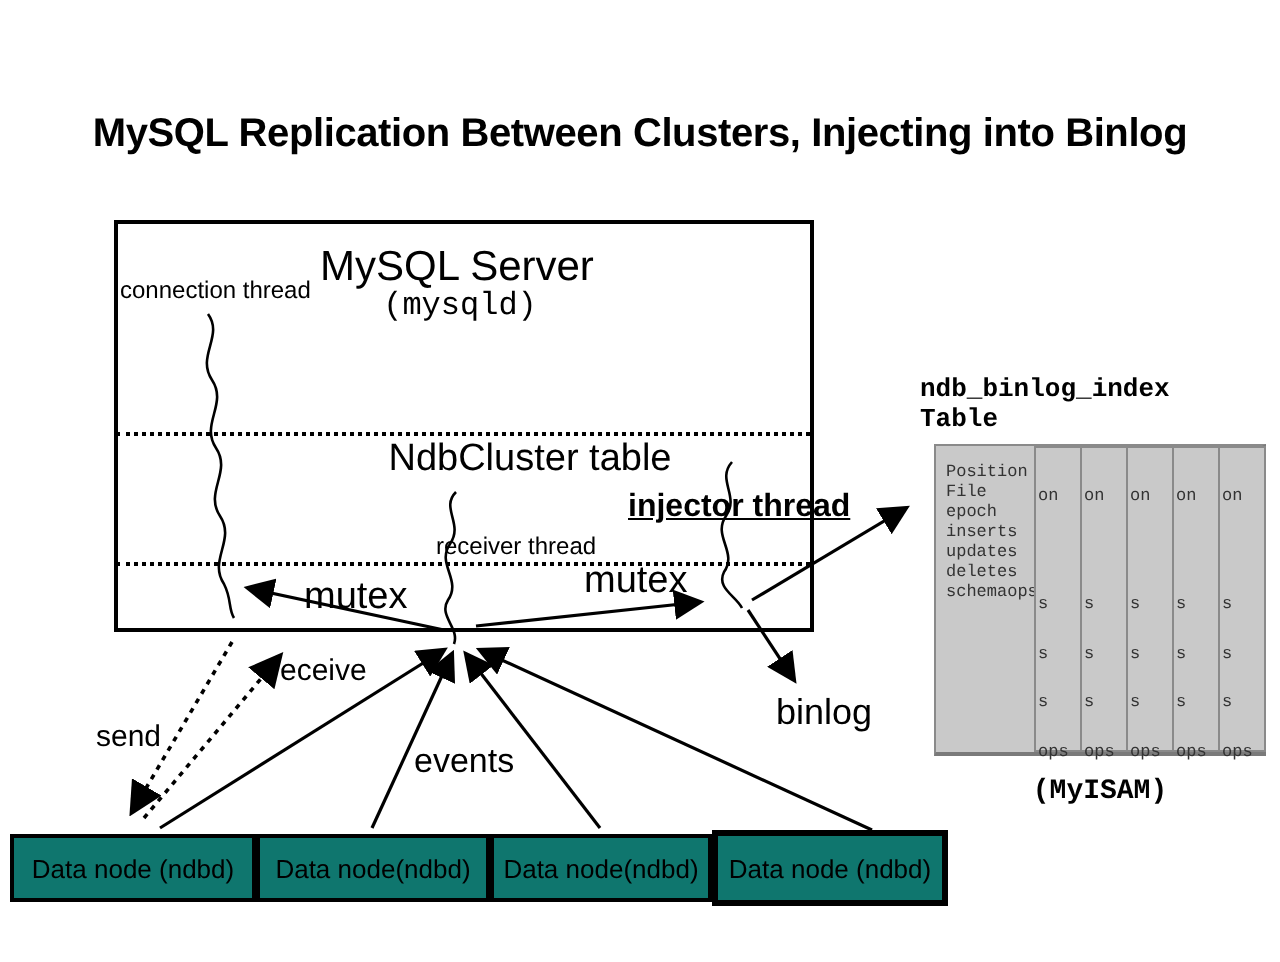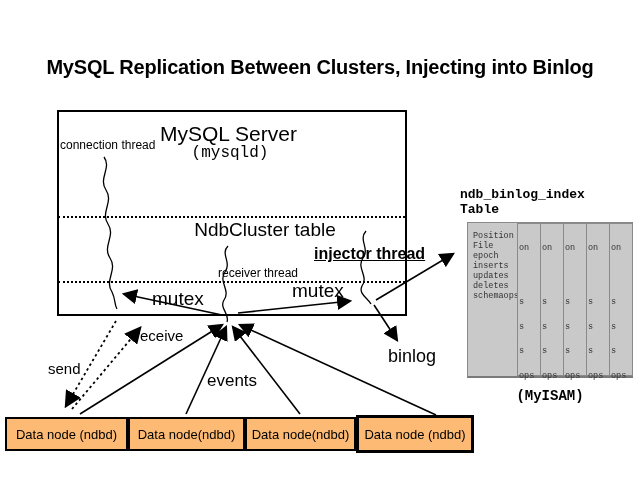--- a/index.html
+++ b/index.html
@@ -28,21 +28,21 @@
   .recv-thread { left: 182px; top: 266px; font-size: 12px; padding-left: 36px; }
   .inj-thread { left: 314px; top: 245px; font-size: 16px; font-weight: bold; text-decoration: underline; }
   .mutex-l { left: 152px; top: 288px; font-size: 19px; }
   .mutex-r { left: 292px; top: 280px; font-size: 19px; }
   .send-lbl { left: 48px; top: 360px; font-size: 15px; }
   .receive-lbl { left: 135px; top: 327px; font-size: 15px; }
   .events-lbl { left: 207px; top: 371px; font-size: 17px; }
   .binlog-lbl { left: 388px; top: 346px; font-size: 18px; }
 
   .node-box {
-    top: 417px; height: 34px; border: 2px solid #000; background: #fdba74;
+    top: 417px; height: 34px; border: 2px solid #000; background: #0f766e;
     display: flex; align-items: center; justify-content: center;
     font-size: 13px; white-space: nowrap;
   }
   .node-1 { left: 5px;   width: 123px; }
   .node-2 { left: 128px; width: 117px; }
   .node-3 { left: 245px; width: 111px; }
   .node-4 { left: 356px; top: 415px; width: 118px; height: 38px; border-width: 3px; }
 
   .bi-header { left: 460px; top: 187px; width: 180px; 
     font-size: 13px; font-weight: bold; line-height: 15px; }

